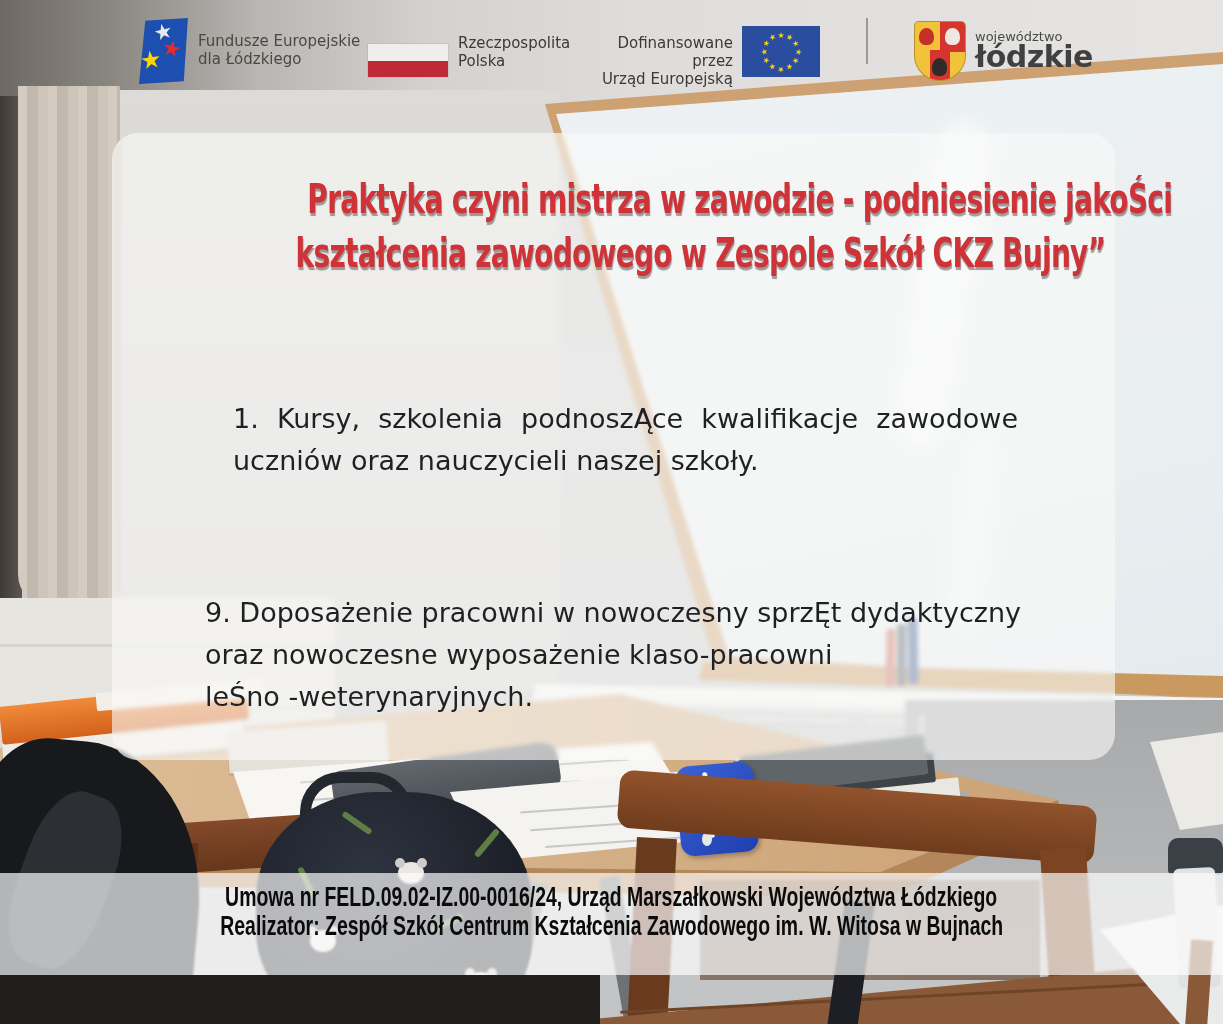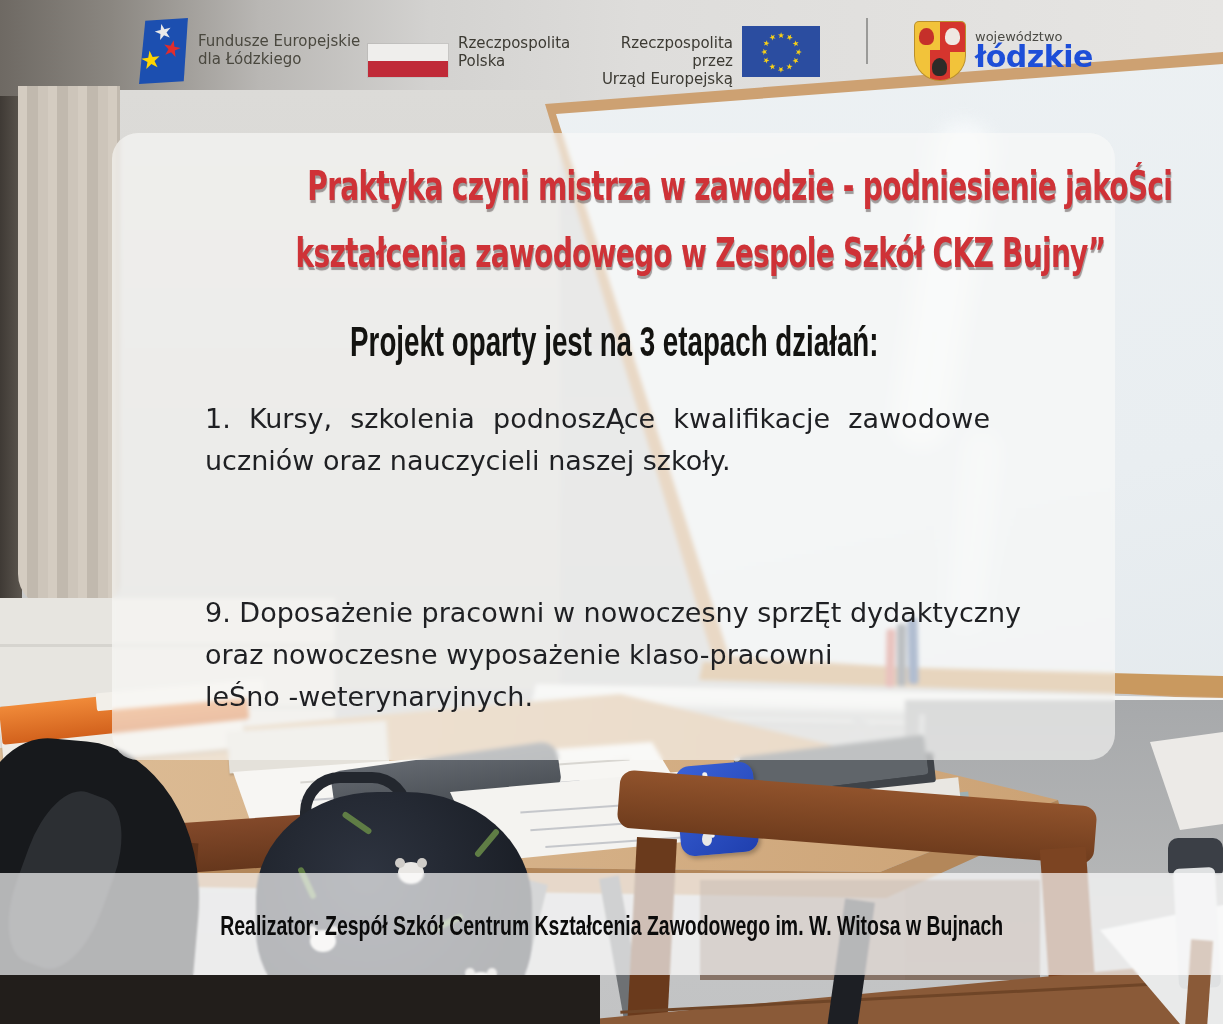--- a/index.html
+++ b/index.html
@@ -83,21 +83,21 @@
   .eu-flag i{position:absolute;left:50%;top:50%;width:0;height:0;}
   .eu-flag i:before{content:'★';position:absolute;font-size:8px;color:#f8d117;transform:translate(-50%,-50%);}
   .divider{left:866px;top:18px;width:2px;height:46px;background:#9a9a98;}
   .shield{left:915px;top:22px;width:50px;height:58px;background:#f2c33a;border-radius:4px 4px 50% 50% / 4px 4px 42% 42%;overflow:hidden;box-shadow:0 0 0 1px #b98f2c;}
   .shield .qtr{position:absolute;right:0;top:0;width:50%;height:52%;background:#d5352e;}
   .shield .bc{position:absolute;left:30%;bottom:0;width:40%;height:52%;background:#d5352e;}
   .shield .e1{position:absolute;left:4px;top:6px;width:15px;height:17px;background:#c5302a;border-radius:50% 50% 40% 40%;}
   .shield .e2{position:absolute;right:5px;top:6px;width:15px;height:17px;background:#efe8e2;border-radius:50% 50% 40% 40%;}
   .shield .e3{position:absolute;left:17px;bottom:4px;width:15px;height:18px;background:#2e2b28;border-radius:50% 50% 40% 40%;}
   .woj{color:#4a4a44;font-size:13px;line-height:13px;}
-  .lodz{color:#1d4ed8;font-size:30px;line-height:28px;font-weight:bold;letter-spacing:-.5px;}
+  .lodz{color:#404040;font-size:30px;line-height:28px;font-weight:bold;letter-spacing:-.5px;}
 </style>
 </head>
 <body>
 
 <div class="stage">
 
   <div>
     <div class="abs wall"></div>
     <div class="abs header-wall"></div>
     <div class="abs left-edge"></div>
@@ -235,21 +235,21 @@
     <div class="abs pl-flag">
         <i class="w"></i>
         <i class="r"></i>
       </div>
     <div class="abs logo-text" style="left:458px;top:34px;color:#3c3a33;">
       <div>Rzeczpospolita</div>
       <div>Polska</div>
     </div>
 
     <div class="abs logo-text" style="left:585px;top:34px;width:148px;text-align:right;color:#3c3a33;">
-      <div>Rzeczpospolita przez</div>
+      <div>Dofinansowane przez</div>
       <div>Urząd Europejską</div>
     </div>
     <div class="abs eu-flag">
       <i style="transform:rotate(0deg) translateY(-17px);"></i>
         <i style="transform:rotate(30deg) translateY(-17px);"></i>
       <i style="transform:rotate(60deg) translateY(-17px);"></i>
         <i style="transform:rotate(90deg) translateY(-17px);"></i>
       <i style="transform:rotate(120deg) translateY(-17px);"></i>
         <i style="transform:rotate(150deg) translateY(-17px);"></i>
       <i style="transform:rotate(180deg) translateY(-17px);"></i>
@@ -268,39 +268,39 @@
       <span class="e1"></span>
         <span class="e2"></span>
         <span class="e3"></span>
     </div>
     <div class="abs" style="left:975px;top:30px;">
       <div class="woj">województwo</div>
       <div class="lodz">łódzkie</div>
     </div>
   </div>
 
-  <div class="abs title" style="top:163px;">
+  <div class="abs title" style="top:176px;">
     <span class="t-squeeze">Praktyka czyni mistrza w zawodzie - podniesienie jakoŚci</span>
   </div>
   <div class="abs title" style="top:230px;">
     <span class="t-squeeze">kształcenia zawodowego w Zespole Szkół CKZ Bujny”</span>
   </div>
 
-  <div class="abs subtitle">
-    <span class="s-squeeze">Projekt oparty jest na 3 etapach działań:</span>
-  </div>
-
-  <div class="abs body-text just" style="top:398px;">
+
+  <div class="abs body-text just" style="top:398px;margin-left:28px;">
     <span>1. Kursy, szkolenia podnoszĄce kwalifikacje zawodowe uczniów oraz nauczycieli naszej szkoły.</span>
   </div>
   <div class="abs body-text" style="top:502px;">
   </div>
   <div class="abs body-text" style="top:592px;">
     <span class="bline">9. Doposażenie pracowni w nowoczesny sprzĘt dydaktyczny</span>
     <span class="bline">oraz nowoczesne wyposażenie klaso-pracowni</span>
     <span class="bline">leŚno -weterynaryjnych.</span>
   </div>
 
+  <div class="abs bar-line" style="top:882px;">
+    <span class="f-squeeze">Umowa nr FELD.09.02-IZ.00-0016/24, Urząd Marszałkowski Województwa Łódzkiego</span>
+  </div>
   <div class="abs bar-line" style="top:911px;">
     <span class="f-squeeze">Realizator: Zespół Szkół Centrum Kształcenia Zawodowego im. W. Witosa w Bujnach</span>
   </div>
 
 </div>
 
 </body></html>

